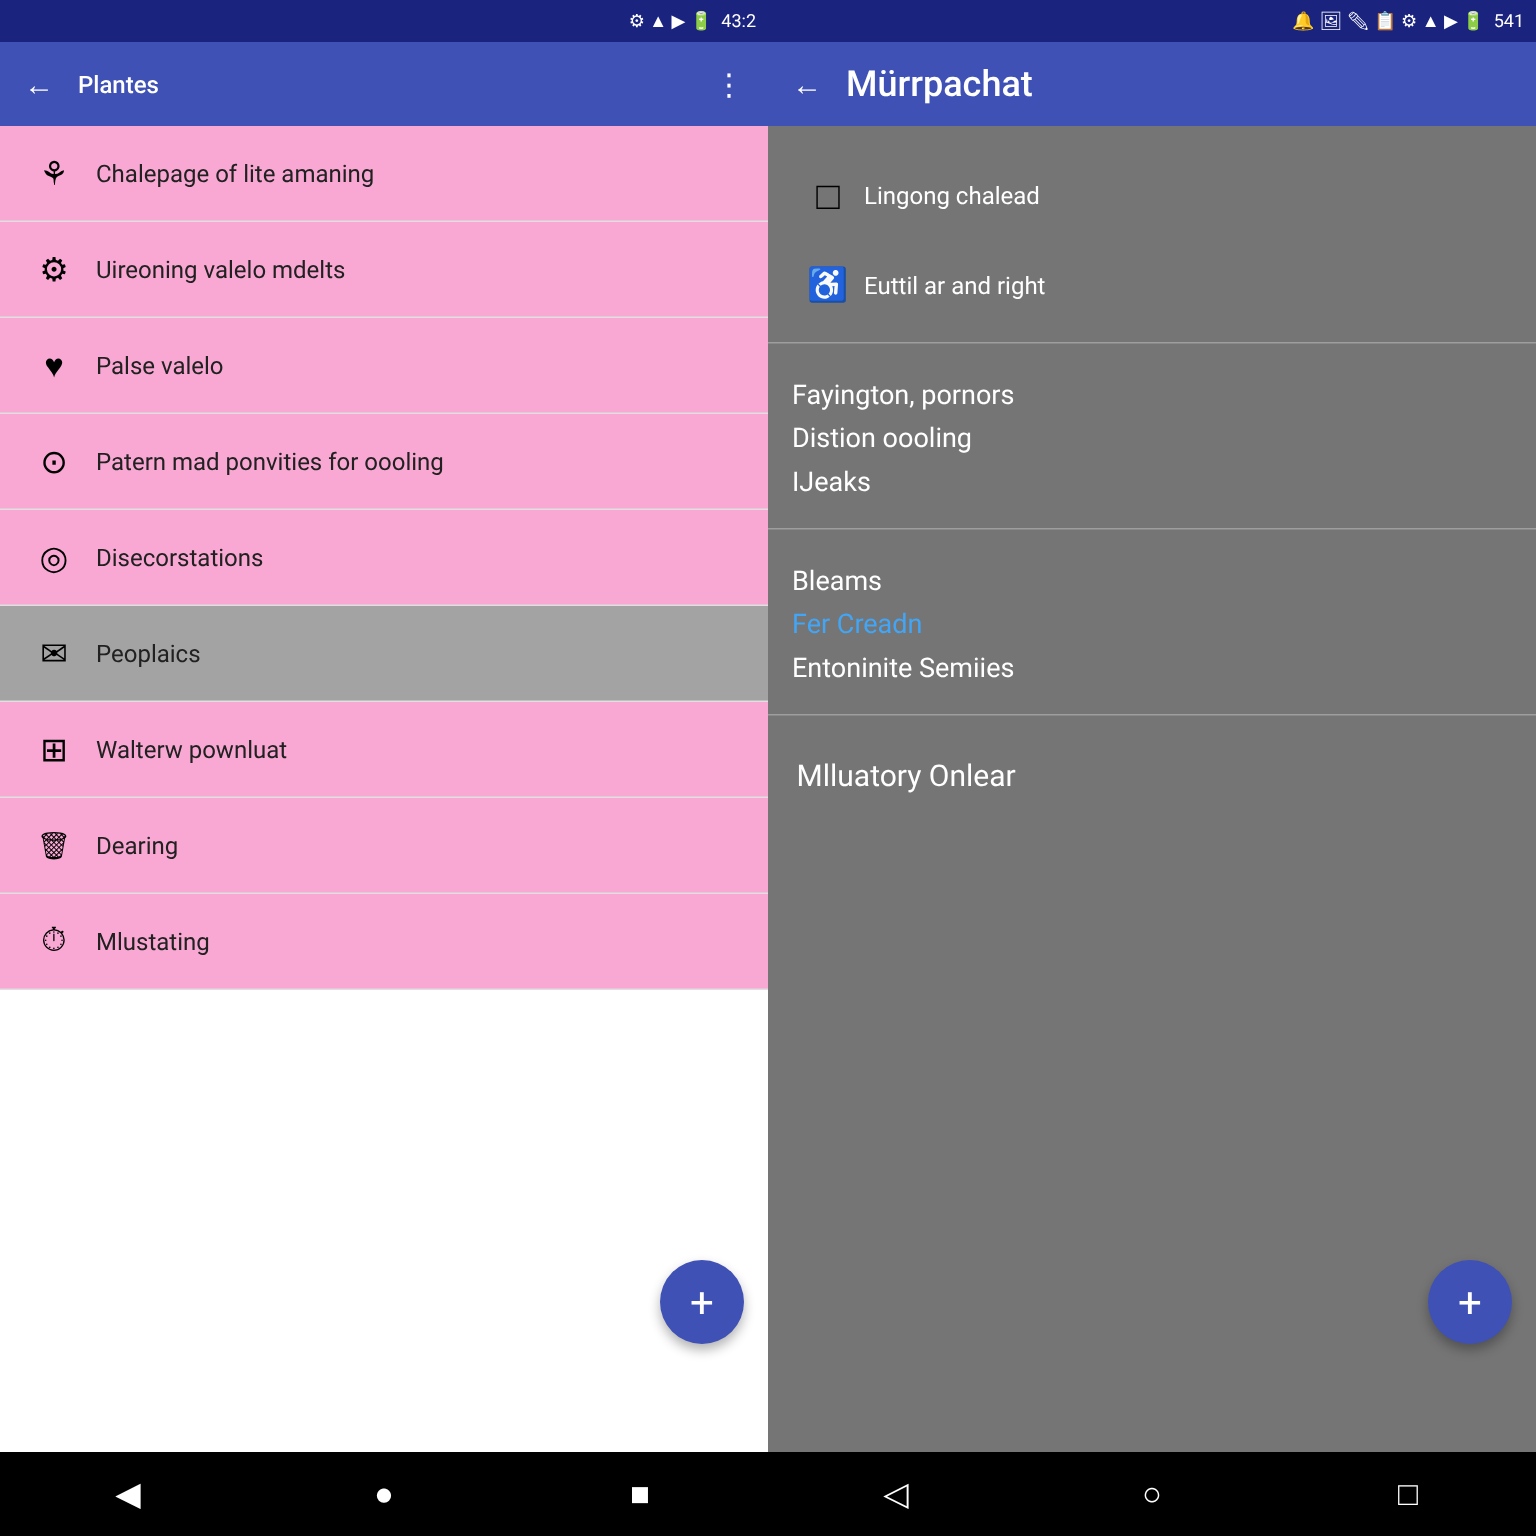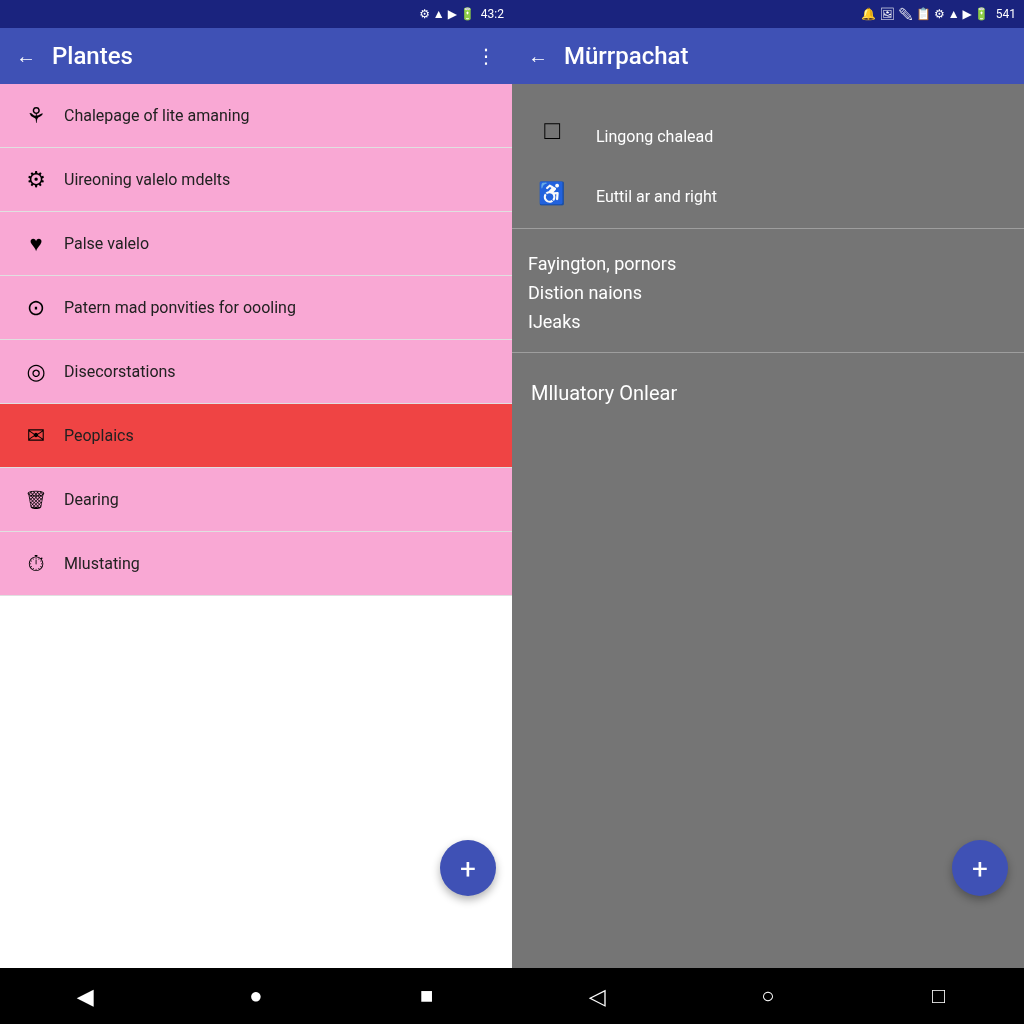--- a/index.html
+++ b/index.html
@@ -47,42 +47,42 @@
       color: #fff;
       flex-shrink: 0;
     }
     .left-toolbar .back-btn {
       font-size: 20px;
       margin-right: 16px;
       cursor: pointer;
     }
     .left-toolbar .title {
       flex: 1;
-      font-size: 24px;
+      font-size: 16px;
       font-weight: 500;
     }
     .left-toolbar .more-btn {
       font-size: 20px;
       cursor: pointer;
     }
     .left-list {
       flex: 1;
       overflow-y: auto;
     }
     .list-item {
       display: flex;
       align-items: center;
       padding: 14px 16px;
       border-bottom: 1px solid #e0e0e0;
       cursor: pointer;
       background: #f9a8d4;
       min-height: 64px;
     }
     .list-item.selected {
-      background: #ef4444;
+      background: #a3a3a3;
     }
     .list-item .item-icon {
       width: 40px;
       font-size: 22px;
       display: flex;
       align-items: center;
       justify-content: center;
       flex-shrink: 0;
     }
     .list-item .item-label {
@@ -150,25 +150,24 @@
       padding: 8px 0;
     }
     .right-section {
       padding: 8px 0;
       border-bottom: 1px solid #9e9e9e;
       margin-bottom: 4px;
     }
     .right-section:last-child { border-bottom: none; }
     .right-row {
       display: flex;
-      align-items: flex-end;
+      align-items: center;
       padding: 14px 16px;
       min-height: 60px;
       cursor: pointer;
-      gap: 20px;
     }
     .right-row .row-icon {
       width: 48px;
       font-size: 24px;
       display: flex;
       align-items: center;
       justify-content: center;
       flex-shrink: 0;
     }
     .right-row .row-label {
@@ -286,20 +285,24 @@
       </div>
       <div class="list-item">
         <span class="item-icon icon-circle"></span>
         <span class="item-label">Disecorstations</span>
       </div>
       <div class="list-item selected">
         <span class="item-icon icon-envelope"></span>
         <span class="item-label">Peoplaics</span>
       </div>
       <div class="list-item">
+        <span class="item-icon icon-grid"></span>
+        <span class="item-label">Walterw pownluat</span>
+      </div>
+      <div class="list-item">
         <span class="item-icon icon-trash"></span>
         <span class="item-label">Dearing</span>
       </div>
       <div class="list-item">
         <span class="item-icon icon-clock"></span>
         <span class="item-label">Mlustating</span>
       </div>
 
     </div>
     <div class="fab">+</div>
@@ -325,25 +328,32 @@
         </div>
         <div class="right-row">
           <span class="row-icon icon-person"></span>
           <span class="row-label">Euttil ar and right</span>
         </div>
       </div>
 
       <div class="right-section">
         <div class="right-text-rows">
           <div class="right-text-row">Fayington, pornors</div>
-          <div class="right-text-row">Distion naions</div>
+          <div class="right-text-row">Distion oooling</div>
           <div class="right-text-row">IJeaks</div>
         </div>
       </div>
 
+      <div class="right-section">
+        <div class="right-text-rows">
+          <div class="right-text-row">Bleams</div>
+          <div class="right-text-row link">Fer Creadn</div>
+          <div class="right-text-row">Entoninite Semiies</div>
+        </div>
+      </div>
 
 
       <div class="right-section">
         <div class="right-bottom-row">Mlluatory Onlear</div>
       </div>
 
     </div>
     <div class="right-fab">+</div>
   </div>
 

